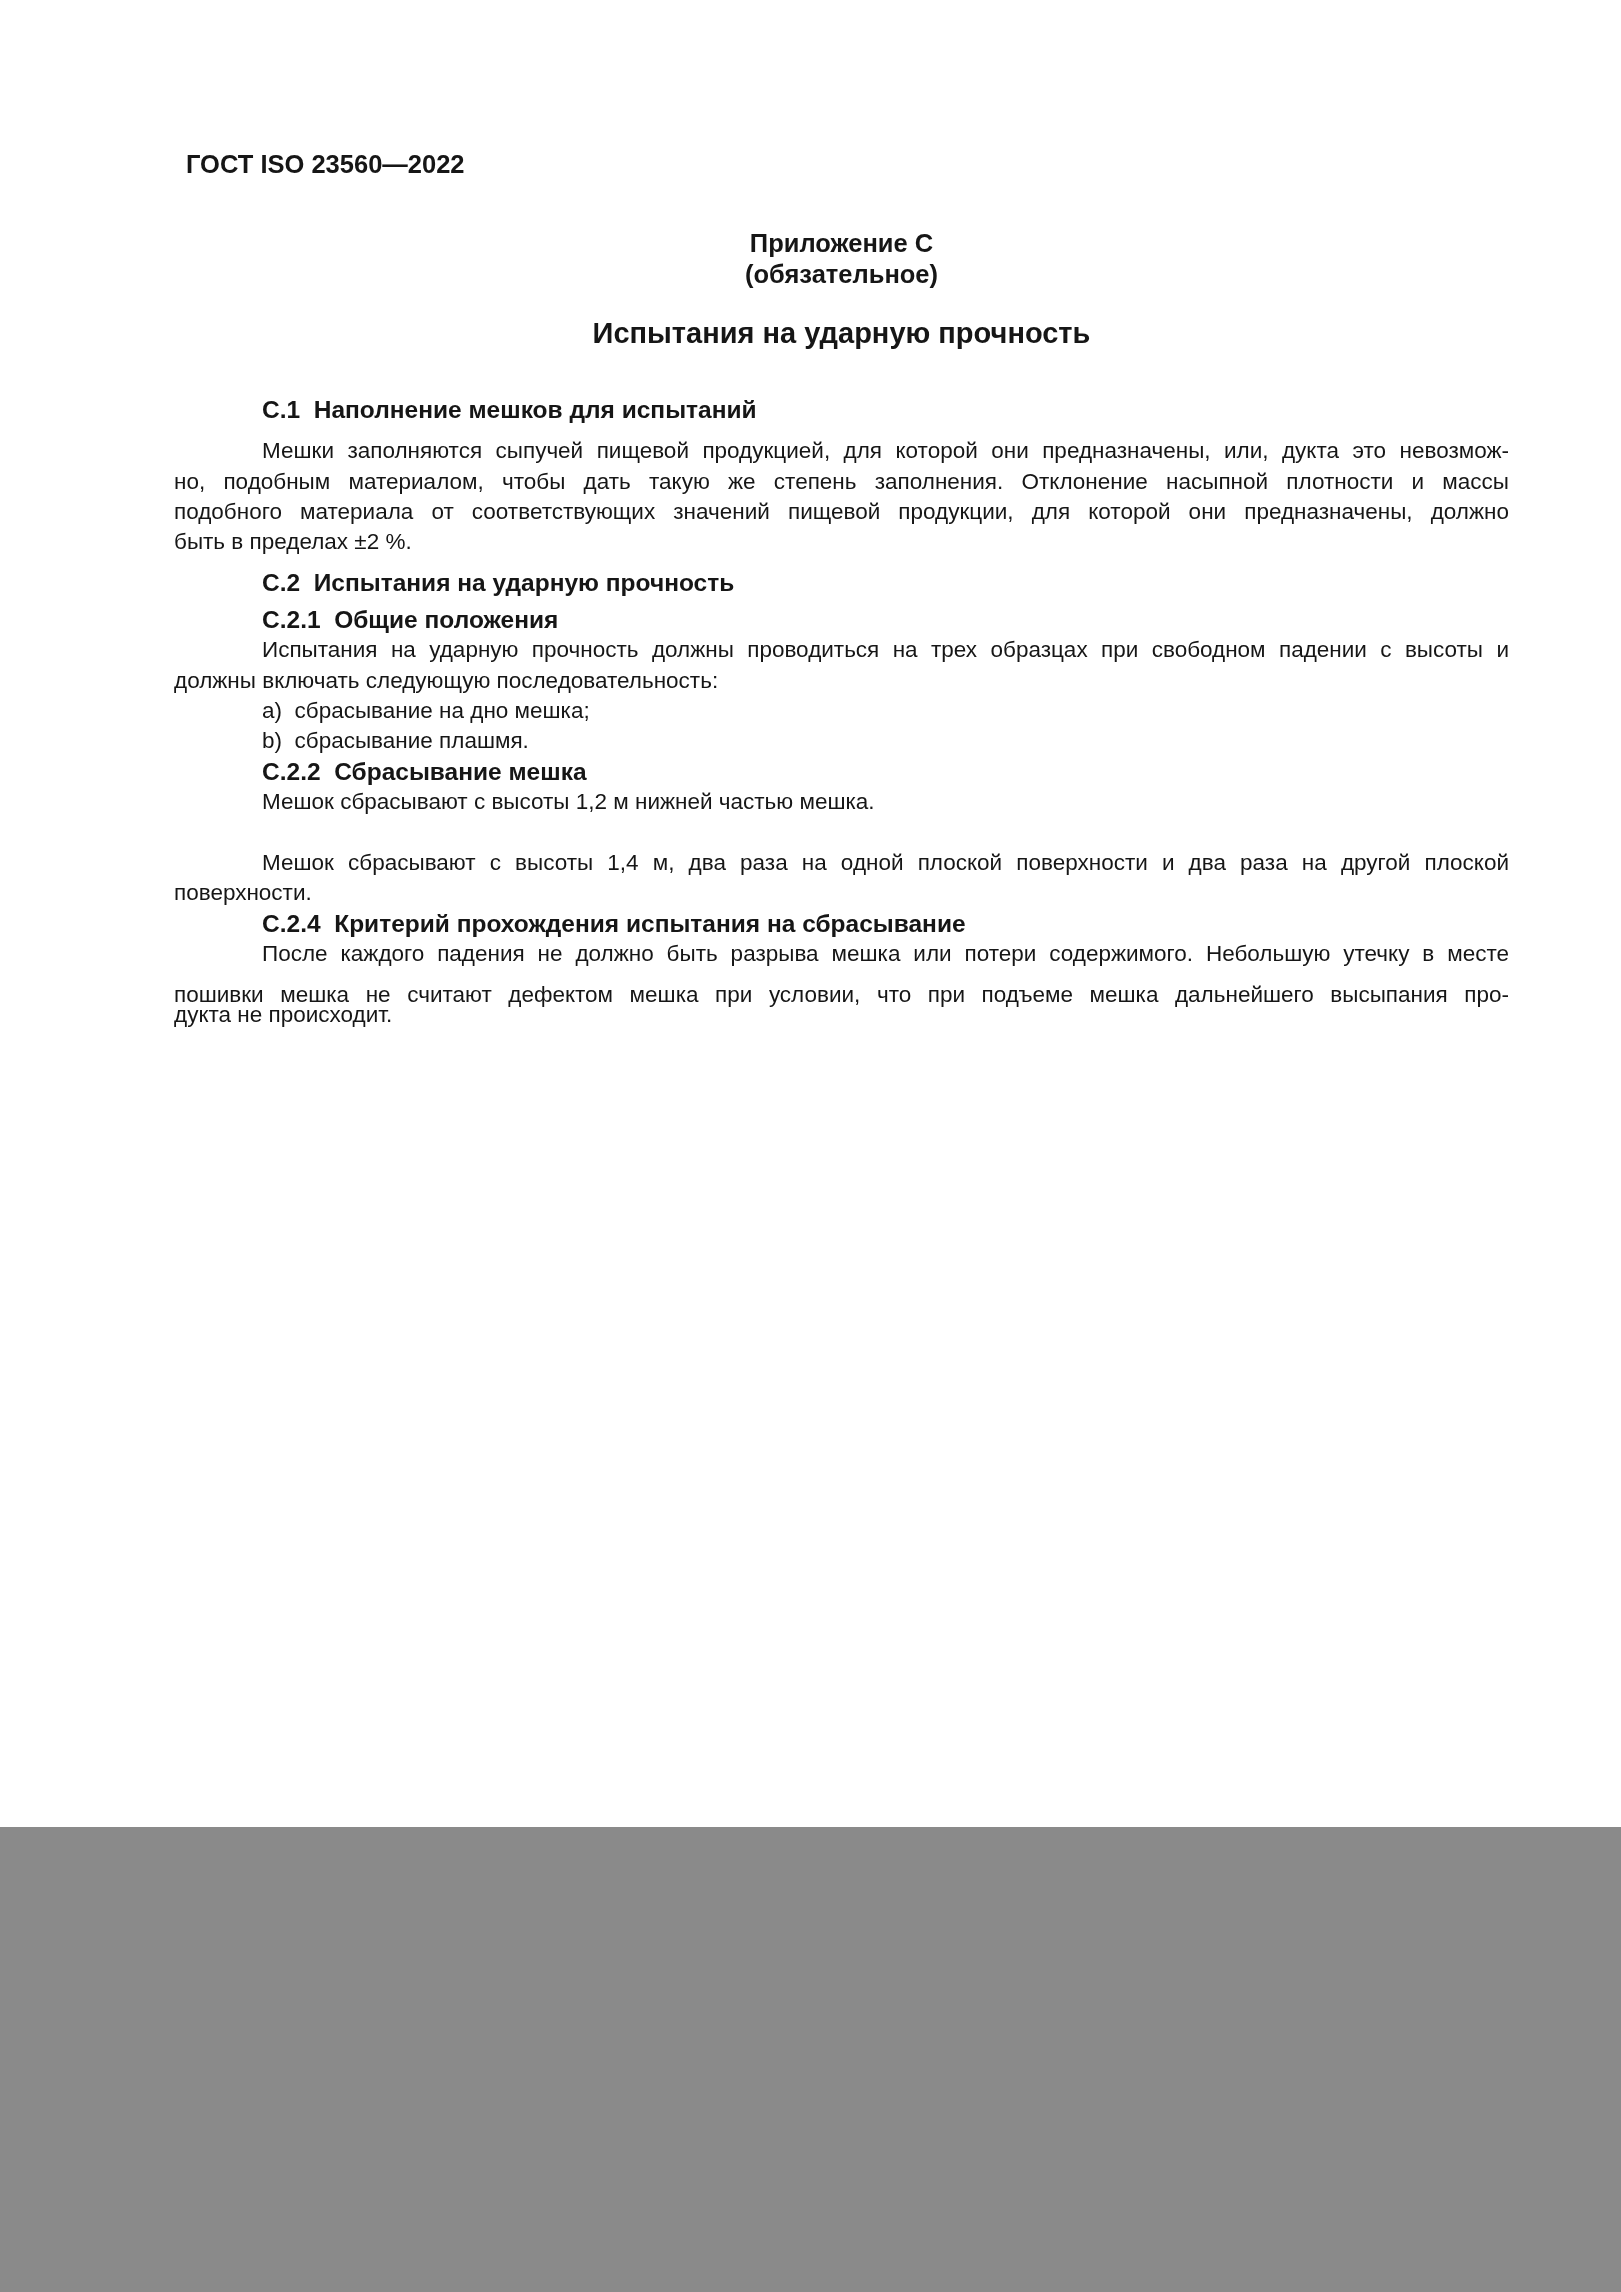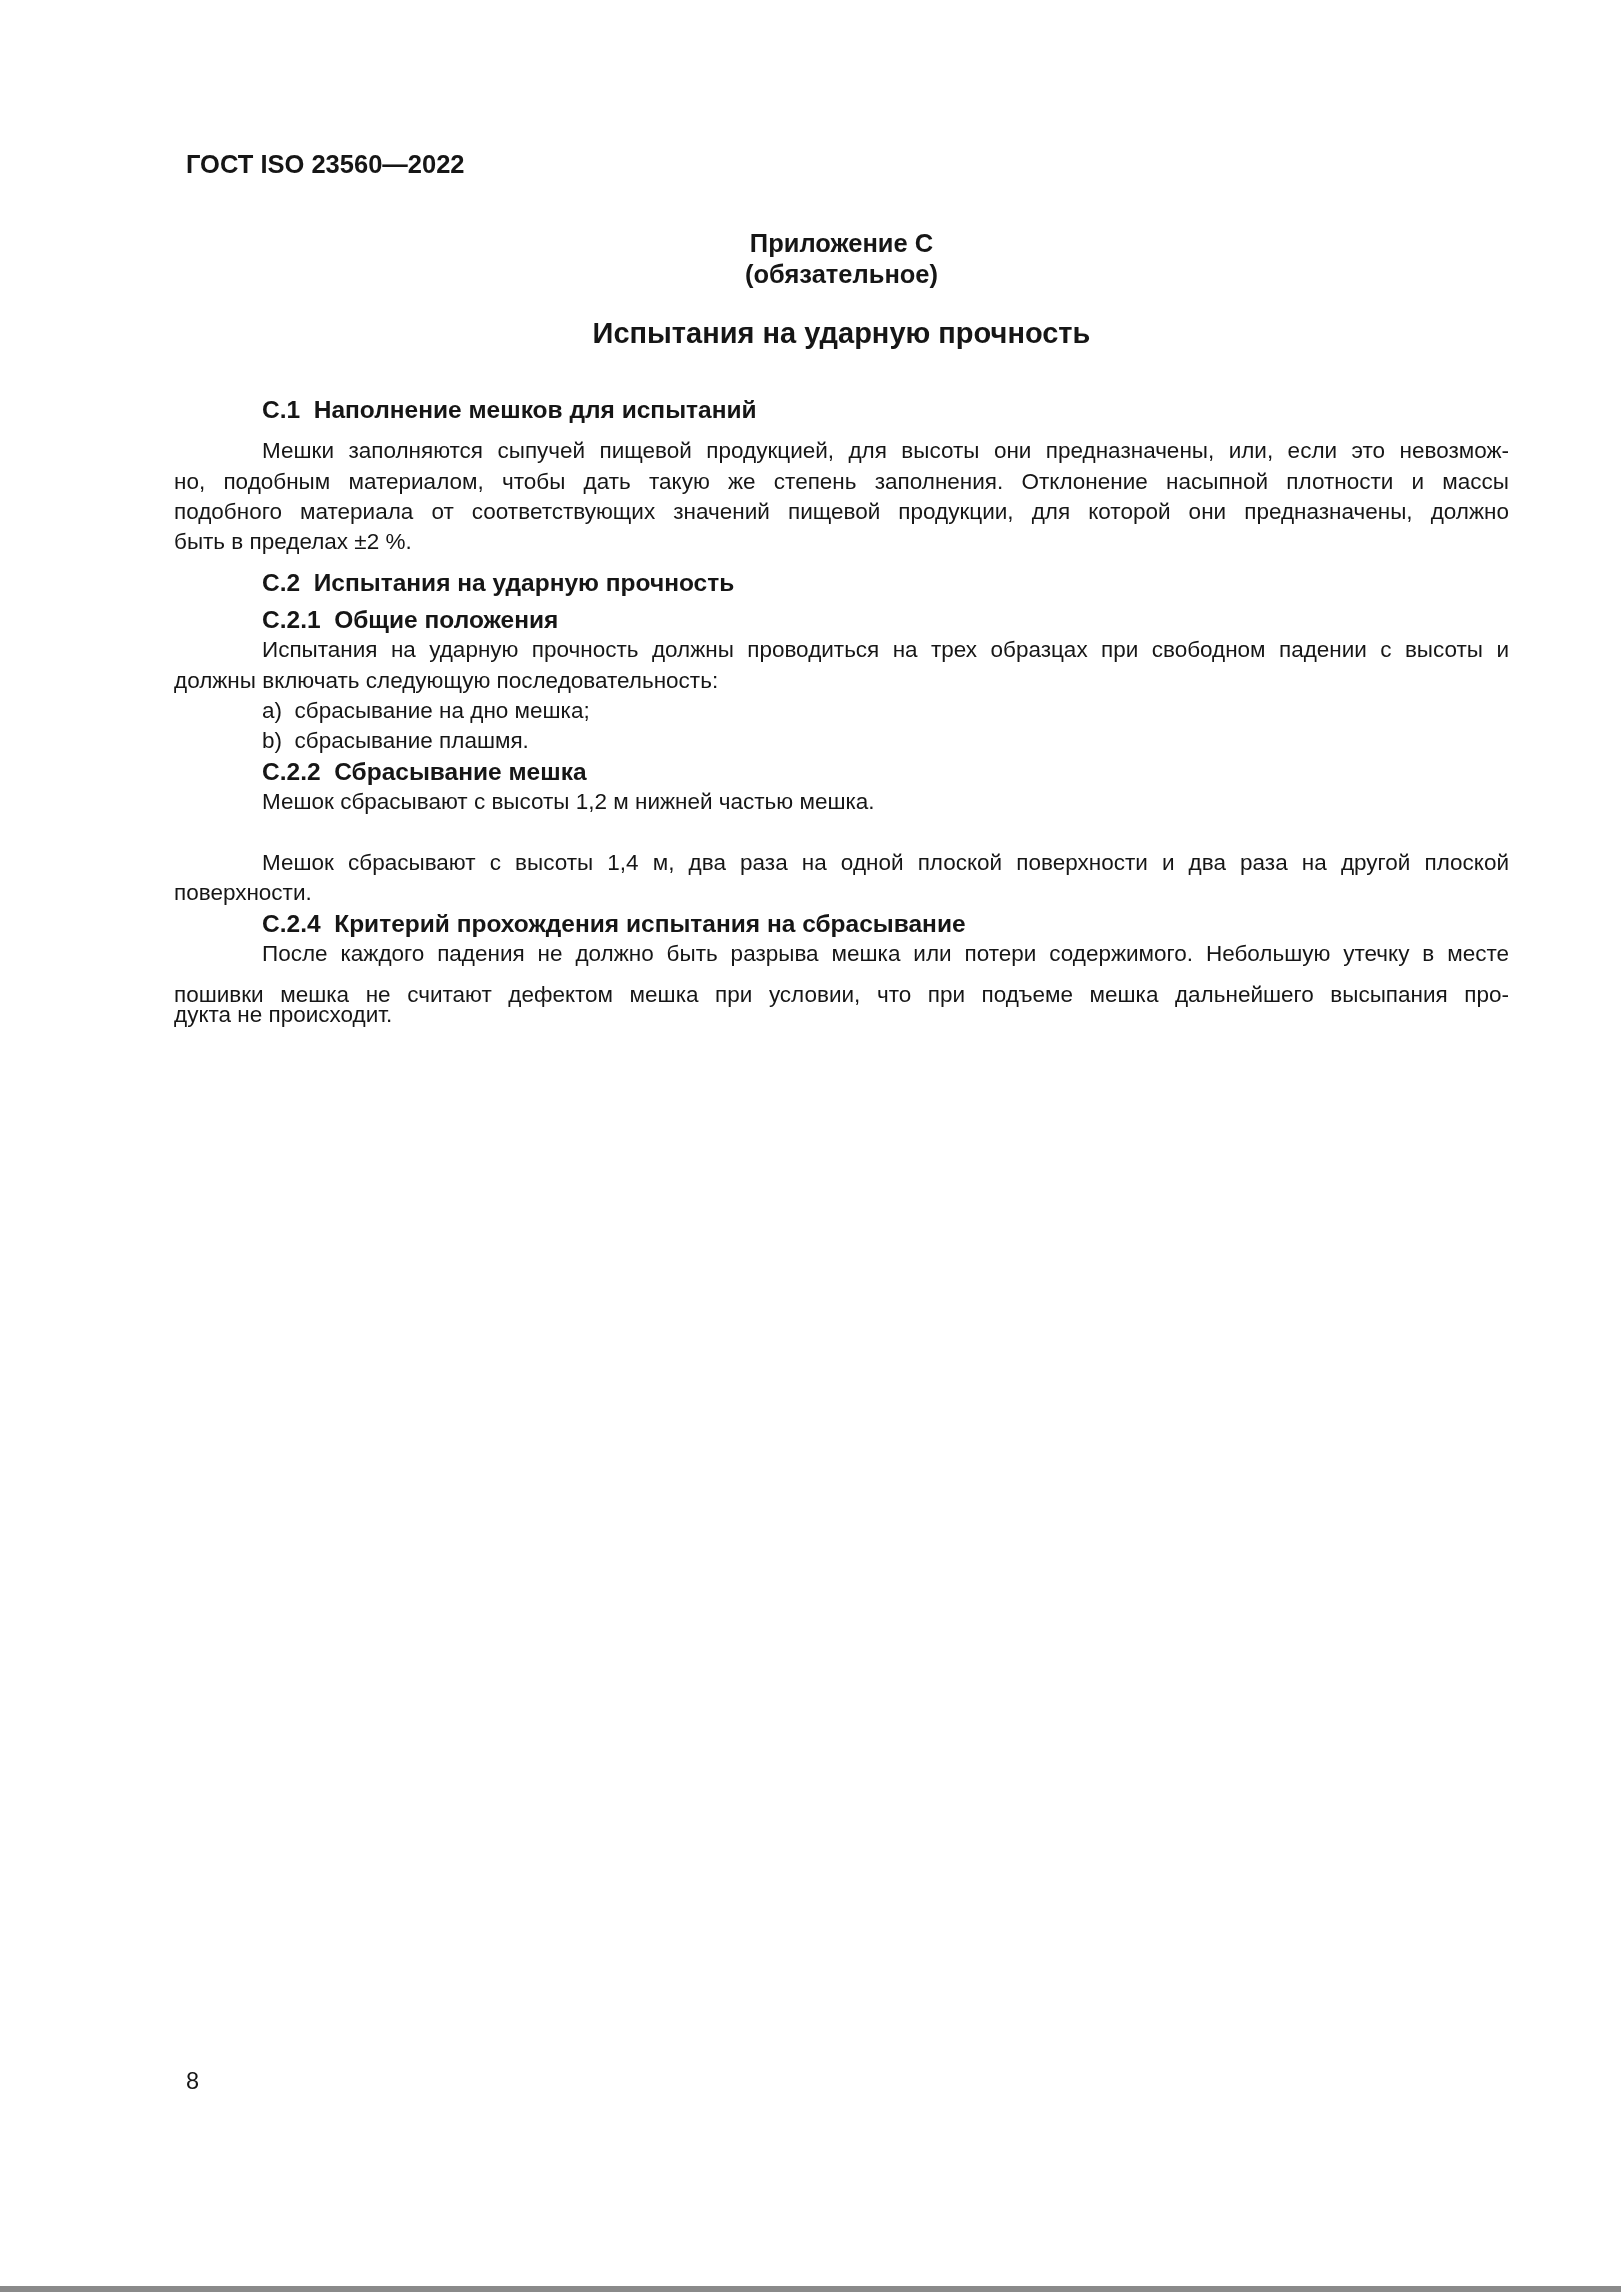--- a/index.html
+++ b/index.html
@@ -1,18 +1,18 @@
 <!DOCTYPE html>
 <html><head>
 <meta charset="utf-8">
 <style>
   html,body { margin:0; padding:0; background:#8a8a8a; }
   .page {
     position:relative;
-    width:1621px; height:2286px;
+    width:1621px; height:1827px;
     margin:0 auto;
     background:#ffffff;
     font-family:"Liberation Sans","DejaVu Sans",sans-serif;
     color:#161616;
     overflow:hidden;
   }
   .abs {
     position:absolute;
     left:174px; width:1335px;
     font-size:22.5px; line-height:30px;
@@ -34,21 +34,21 @@
   <div class="abs hdr" style="top:149px">ГОСТ ISO 23560—2022</div>
 
   <div class="abs cen" style="top:259px">(обязательное)</div>
 
   <div class="abs cen" style="top:228px">Приложение C</div>
 
   <div class="abs ttl" style="top:316px">Испытания на ударную прочность</div>
 
   <div class="abs h ind" style="top:395px">C.1  Наполнение мешков для испытаний</div>
 
-  <div class="abs jl ind" style="top:436px">Мешки заполняются сыпучей пищевой продукцией, для высоты они предназначены, или, если это невозмож-</div>
+  <div class="abs jl ind" style="top:436px">Мешки заполняются сыпучей пищевой продукцией, для которой они предназначены, или, дукта это невозмож-</div>
   <div class="abs jl" style="top:467px">но, подобным материалом, чтобы дать такую же степень заполнения. Отклонение насыпной плотности и массы</div>
   <div class="abs jl" style="top:497px">подобного материала от соответствующих значений пищевой продукции, для которой они предназначены, должно</div>
   <div class="abs" style="top:527px">быть в пределах ±2 %.</div>
 
   <div class="abs h ind" style="top:568px">C.2  Испытания на ударную прочность</div>
 
   <div class="abs h ind" style="top:605px">C.2.1  Общие положения</div>
 
   <div class="abs jl ind" style="top:635px">Испытания на ударную прочность должны проводиться на трех образцах при свободном падении с высоты и</div>
   <div class="abs ind" style="top:696px">a)  сбрасывание на дно мешка;</div>

